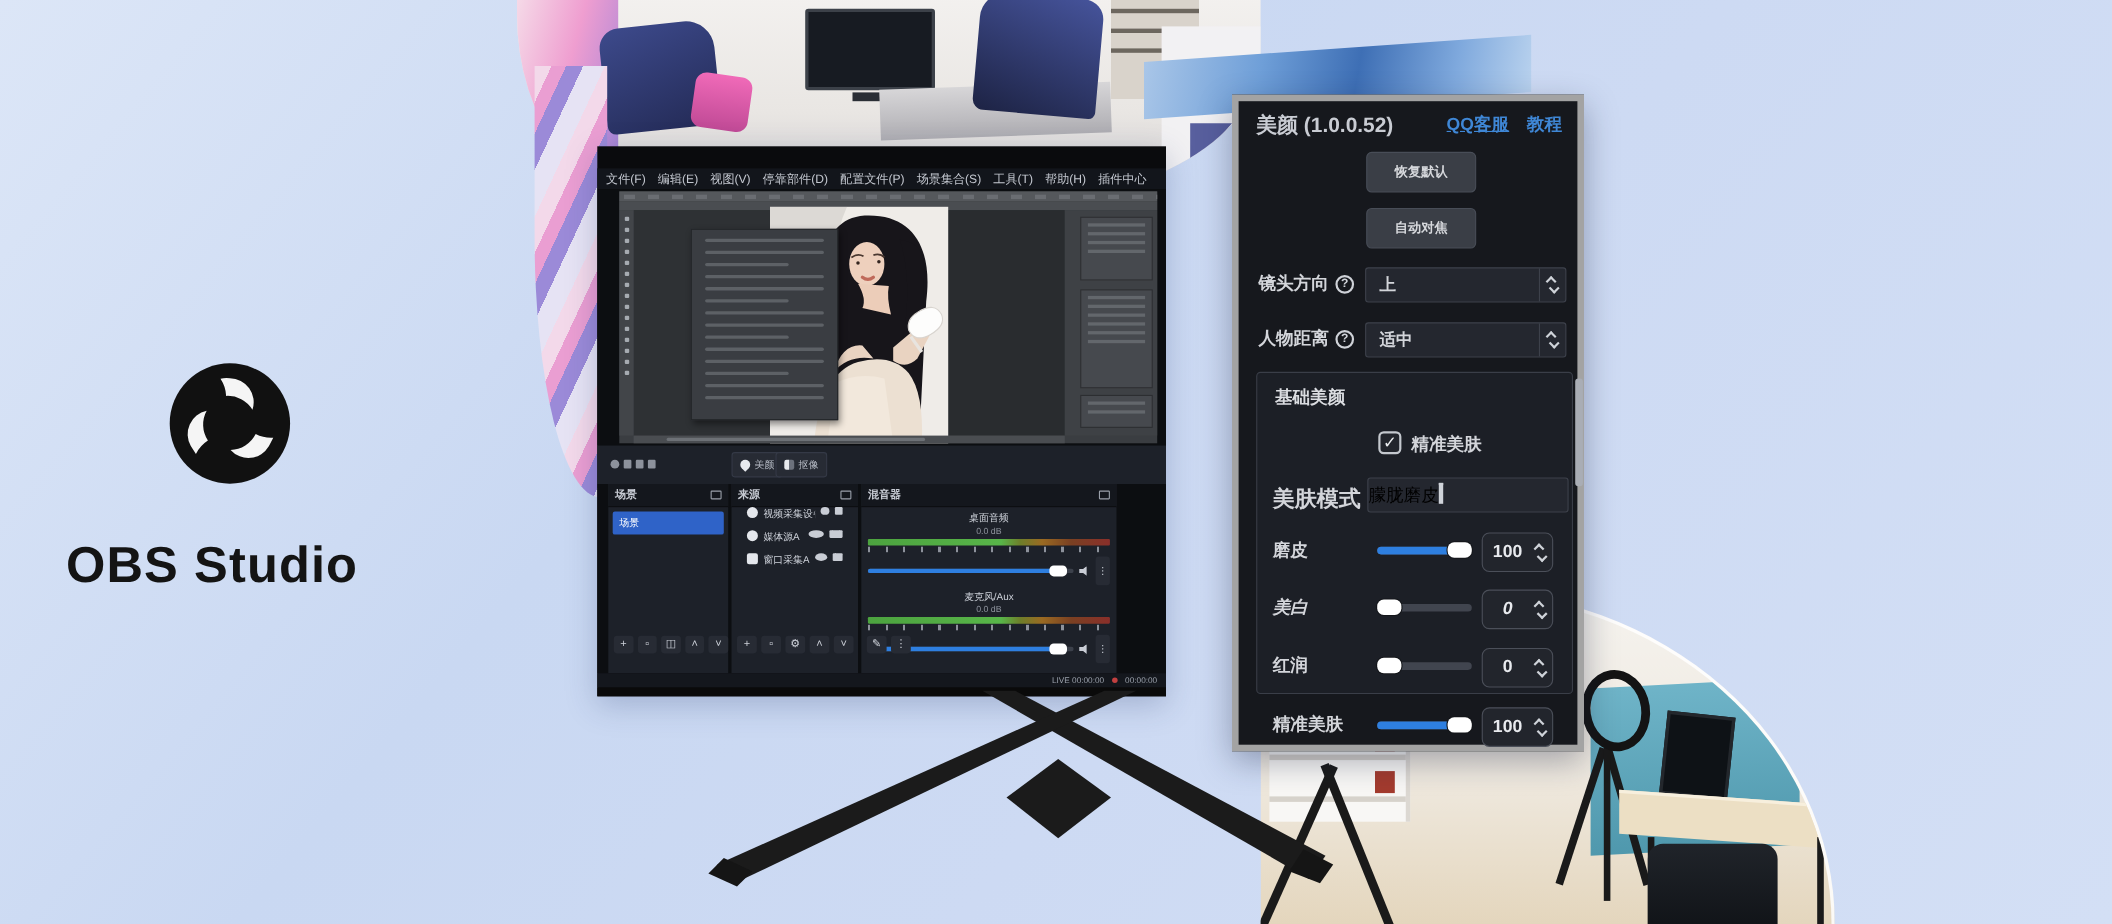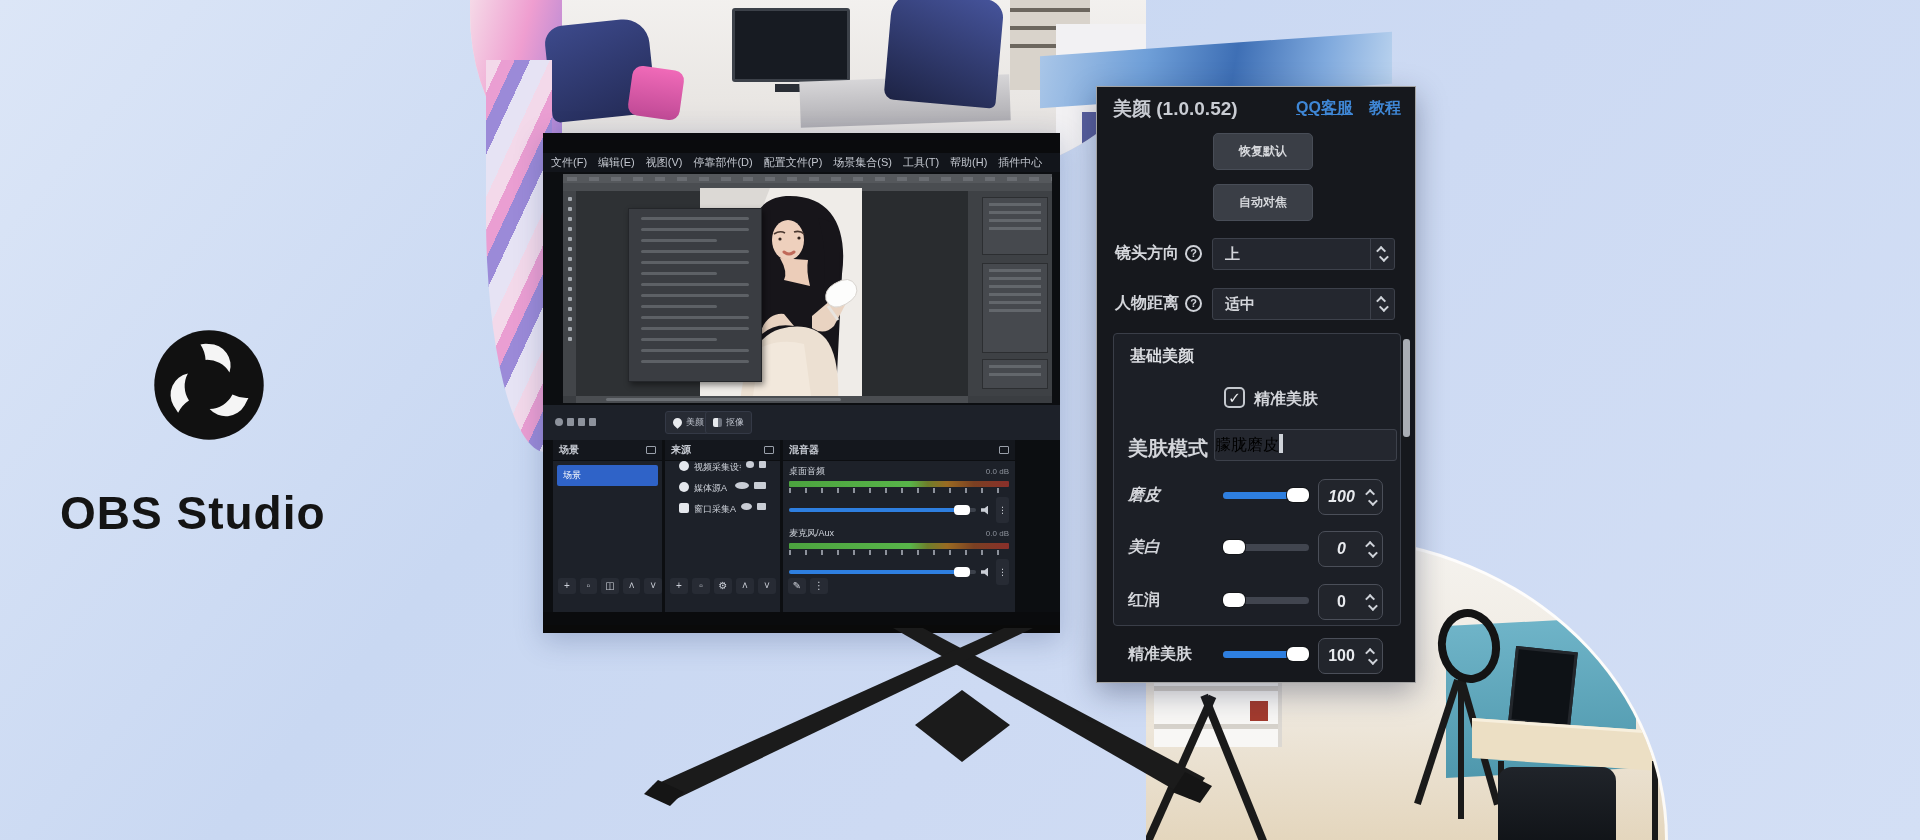--- a/index.html
+++ b/index.html
@@ -118,21 +118,21 @@
   .src-row { display:flex; align-items:flex-start; height:21px; padding:0 14px; gap:5px; }
   .src-row .tico { width:10px; height:10px; background:#e4e7ec; border-radius:50%; flex:0 0 auto; }
   .src-row .tico.play { border-radius:50%; background:#e4e7ec; }
   .src-row .tico.win { border-radius:2px; }
   .src-row span { font-size:9px; color:#ced2da; flex:1 1 auto; white-space:nowrap; overflow:hidden; }
   .src-row .eye { width:11px; height:7px; background:#c9cdd5; border-radius:50%; }
   .src-row .lock { width:9px; height:7px; background:#c9cdd5; border-radius:1px; position:relative; }
   .src-row .lock::before { content:""; position:absolute; left:1.5px; top:-4px; width:6px; height:5px;
     border:1.5px solid #c9cdd5; border-bottom:none; border-radius:4px 4px 0 0; }
   .mix-ch { padding:4px 6px 0; }
-  .mix-ch .nm { display:flex; justify-content:space-between; align-items:center; }
+  .mix-ch .nm { display:flex; justify-content:space-between; align-items:center;flex-direction:column; }
   .mix-ch .nm span { font-size:9px; color:#ced2da; }
   .mix-ch .nm em { font-size:8px; color:#8e939d; font-style:normal; }
   .meter { height:6px; margin-top:3px; border-radius:1px;
     background:linear-gradient(90deg,#4ca33f 0%,#58b549 55%,#6e7e2a 63%,#9a6a22 72%,#7a4022 84%,#8a2f2a 100%); }
   .ticks { height:5px; margin-top:1px;
     background:repeating-linear-gradient(90deg,#a9aeb8 0 2px,transparent 2px 16px); opacity:.8; }
   .volrow { display:flex; align-items:center; gap:5px; margin-top:4px; }
   .volline { position:relative; flex:1 1 auto; height:4px; background:#3c414b; border-radius:2px; }
   .volline .vfill { position:absolute; left:0; top:0; height:100%; width:91%; background:#2e7fe0; border-radius:2px; }
   .volline .vknob { position:absolute; top:-3px; left:88%; width:16px; height:10px; background:#fff; border-radius:4px; }
@@ -142,22 +142,22 @@
   .statusbar { position:absolute; left:0; top:479px; width:100%; height:13px; background:#14171d;
     display:flex; align-items:center; justify-content:flex-end; gap:7px; padding-right:8px; }
   .statusbar span { font-size:7.5px; color:#9aa0ab; }
   .statusbar .reddot { width:5px; height:5px; border-radius:50%; background:#c24040; }
   .bezel { position:absolute; left:0; top:492px; width:100%; height:8px; background:#0a0a0a; }
 
   
   .stand { left:600px; top:620px; width:640px; height:220px; }
 
   
-  .panel { left:1096px; top:86px; width:320px; height:597px; background:#16181d;
-    border:1px solid #a3a3a3; box-shadow:0 10px 28px rgba(20,30,60,.35); }
+  .panel { left:1120px; top:86px; width:320px; height:597px; background:#16181d;
+    border:6px solid #a3a3a3; box-shadow:0 10px 28px rgba(20,30,60,.35); }
   .panel .ptitle { position:absolute; left:16px; top:9px; font-size:19px; font-weight:bold; color:#c9ccd3; }
   .panel .plinks { position:absolute; right:14px; top:11px; display:flex; gap:16px; }
   .panel .plinks a { font-size:16px; font-weight:bold; color:#3f87d6; text-decoration:none; }
   .panel .plinks a.u { text-decoration:underline; }
   .pbtn { position:absolute; left:116px; width:100px; height:37px; background:#3a3e46; border:1px solid #484d57;
     border-radius:5px; color:#d6d8dc; font-size:12px; font-weight:bold; display:flex; align-items:center; justify-content:center; }
   .prow-label { position:absolute; left:18px; font-size:16px; font-weight:bold; color:#d3d5da; display:flex; align-items:center; gap:6px; }
   .helpq { width:17px; height:17px; border:2px solid #cfd2d8; border-radius:50%; font-size:11px; line-height:13px;
     text-align:center; color:#cfd2d8; font-weight:bold; }
   .psel { position:absolute; left:115px; width:183px; height:32px; background:#24272f; border:1px solid #3d414b;
@@ -448,20 +448,25 @@
         </div>
       </div>
       <div class="ftr">
         <b>✎</b>
         <b>⋮</b>
       </div>
     </div>
 
   </div>
 
+  <div class="statusbar">
+    <span>LIVE 00:00:00</span>
+    <span class="reddot"></span>
+    <span>00:00:00</span>
+  </div>
   <div class="bezel"></div>
 </div>
 
 <svg class="abs stand" viewBox="0 0 640 220">
   <path d="M293,8 L323,8 L605,158 L590,179 Z" fill="#1b1b1b"></path>
   <path d="M404,8 L433,8 L72,181 L52,166 Z" fill="#1b1b1b"></path>
   <path d="M362,70 L410,105 L362,142 L315,105 Z" fill="#1b1b1b"></path>
   <path d="M585,152 L612,166 L600,183 L572,172 Z" fill="#151515"></path>
   <path d="M58,160 L84,172 L70,186 L44,174 Z" fill="#151515"></path>
 </svg>
@@ -502,21 +507,21 @@
   <div class="sectionbox">
     <div class="stitle">基础美颜</div>
     <div class="cbx">✓</div>
     <div class="cbx-label">精准美肤</div>
     <div class="modelabel">美肤模式</div>
     <div class="modesel">
       <span class="val">朦胧磨皮</span>
       <span class="spin"><i class="chev up"></i><i class="chev dn"></i></span>
     </div>
 
-    <div class="srow" style="top:141px;font-style:italic;">
+    <div class="srow" style="top:141px;">
       <span class="slabel">磨皮</span>
       <div class="track">
         <div class="fill" style="width: 100%;"></div>
           <div class="knob" style="left: calc(100% - 22px);"></div>
       </div>
       <div class="valbox">
         <span class="num">100</span>
         <span class="vchev">
             <i class="chev up"></i>
             <i class="chev dn"></i>

